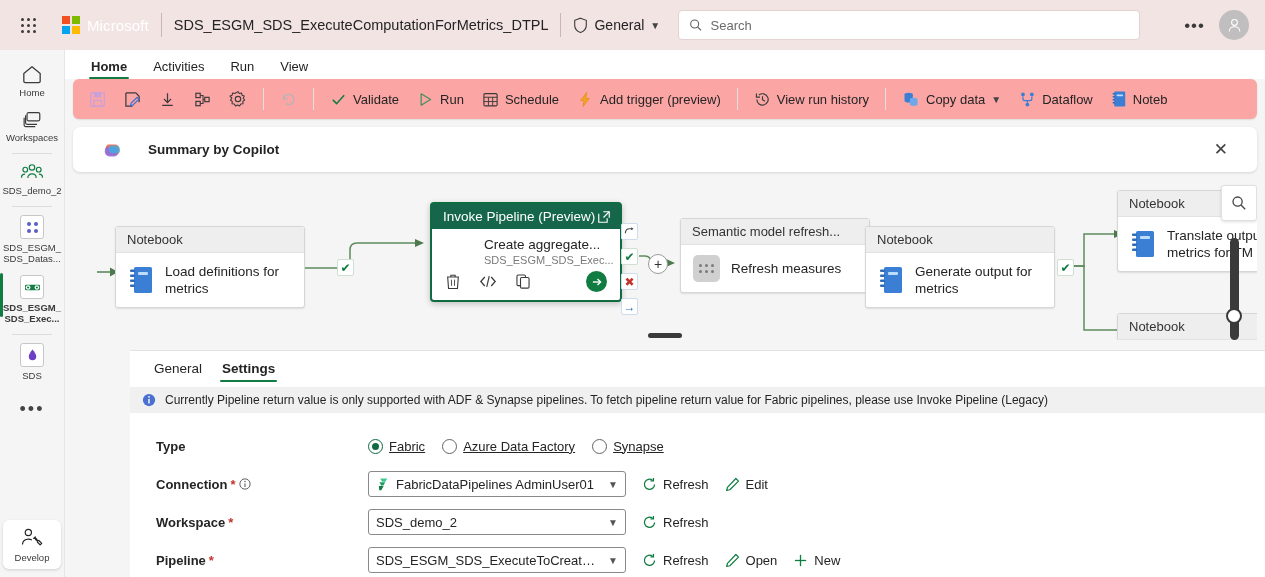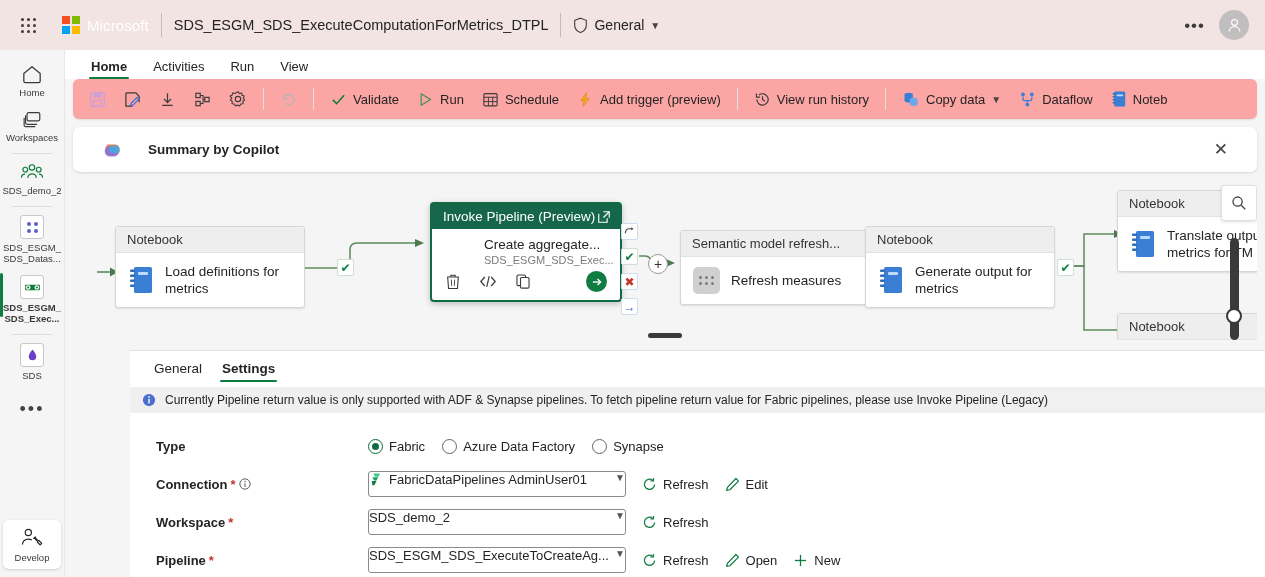--- a/index.html
+++ b/index.html
@@ -157,27 +157,27 @@
   .infobar { background:#f0f0f0; height:26px; display:flex; align-items:center;
     padding:0 12px; gap:9px; }
   .infobar-text { font-size:12px; color:#242424; }
   .form { padding:14px 0 0 0; }
   .frow { display:flex; align-items:center; height:38px; padding-left:26px; }
   .flabel { width:212px; font-size:13px; font-weight:bold; color:#242424; flex:0 0 auto;
     display:flex; align-items:center; gap:3px; }
   .req { color:#c4342b; font-size:13px; }
   .radio-group { display:flex; align-items:center; gap:7px; }
   .radio-opt { display:flex; align-items:center; gap:6px; cursor:pointer; font-size:13px;
-    padding-right:10px; }
+    padding-right:10px;text-decoration:underline; }
   .radio { width:15px; height:15px; border-radius:50%; border:1px solid #636363;
     display:flex; align-items:center; justify-content:center; flex:0 0 auto;}
   .radio.on { border:1px solid #0f6b42; }
   .radio.on i { width:7px; height:7px; border-radius:50%; background:#0f6b42; display:block; }
   .ddown { width:258px; height:26px; border:1px solid #8a8a8a; border-radius:3px;
-    display:flex; align-items:flex-start; padding:0 0; gap:6px; background:#fff; cursor:pointer;
+    display:flex; align-items:center; padding:0 7px; gap:6px; background:#fff; cursor:pointer;
     font-size:13px; color:#242424; }
   .ddown .dval { flex:1; white-space:nowrap; overflow:hidden; text-overflow:ellipsis; }
   .ddown .dchev { color:#555; font-size:10px; }
   .linkbtn { display:flex; align-items:center; gap:6px; margin-left:16px; cursor:pointer;
     font-size:13px; color:#242424; white-space:nowrap; }
   .green { color:#107c41; }
 </style>
 </head>
 <body>
 
@@ -208,20 +208,27 @@
     </div>
     <div class="hdr-sep"></div>
     <div class="doc-title">SDS_ESGM_SDS_ExecuteComputationForMetrics_DTPL</div>
     <div class="hdr-sep"></div>
     <div class="workspace-chip">
       <svg width="15" height="17" viewBox="0 0 15 17">
         <path d="M7.5 1.2 L13.3 3.3 V8.2 c0 3.5-2.4 6.1-5.8 7.4 C4.1 14.3 1.7 11.7 1.7 8.2 V3.3 Z" fill="none" stroke="#3b3b3b" stroke-width="1.1"></path>
       </svg>
       <span>General</span>
       <span class="chev">▼</span>
+    </div>
+    <div class="searchbox">
+      <svg width="14" height="14" viewBox="0 0 16 16">
+        <circle cx="6.8" cy="6.8" r="4.8" fill="none" stroke="#5f5f5f" stroke-width="1.3"></circle>
+        <line x1="10.4" y1="10.4" x2="14.5" y2="14.5" stroke="#5f5f5f" stroke-width="1.3"></line>
+      </svg>
+      <input type="text" placeholder="Search" style="">
     </div>
     <div class="topbar-right">
       <div class="dots-btn">•••</div>
       <div class="avatar">
         <svg width="17" height="17" viewBox="0 0 20 20">
           <circle cx="10" cy="6.4" r="3.4" fill="none" stroke="#fff" stroke-width="1.3"></circle>
           <path d="M3.8 17 c0-3.6 2.9-5.6 6.2-5.6 s6.2 2 6.2 5.6" fill="none" stroke="#fff" stroke-width="1.3"></path>
         </svg>
       </div>
     </div>
@@ -547,21 +554,21 @@
       </div>
 
       <svg style="position:absolute;left:566px;top:70px;" width="44" height="24">
         <path d="M0 6 H6 Q12 6 12 13 H27" fill="none" stroke="#5c8a5c" stroke-width="1.5"></path>
         <path d="M27 9 L36 13 L27 17 Z" fill="#4d7a4d"></path>
       </svg>
       <div class="plus-node" style="left:575px; top:74px;">
         <span>+</span>
       </div>
 
-      <div class="node" style="left:607px; top:50px; width:190px;">
+      <div class="node" style="left:607px; top:38px; width:190px;">
         <div class="node-head">Semantic model refresh...</div>
         <div class="node-body">
           <span class="sem-icon">
             <span class="sem-dots">
                 <i></i>
                 <i></i>
                 <i></i>
                 <i></i>
                 <i></i>
                 <i></i>

